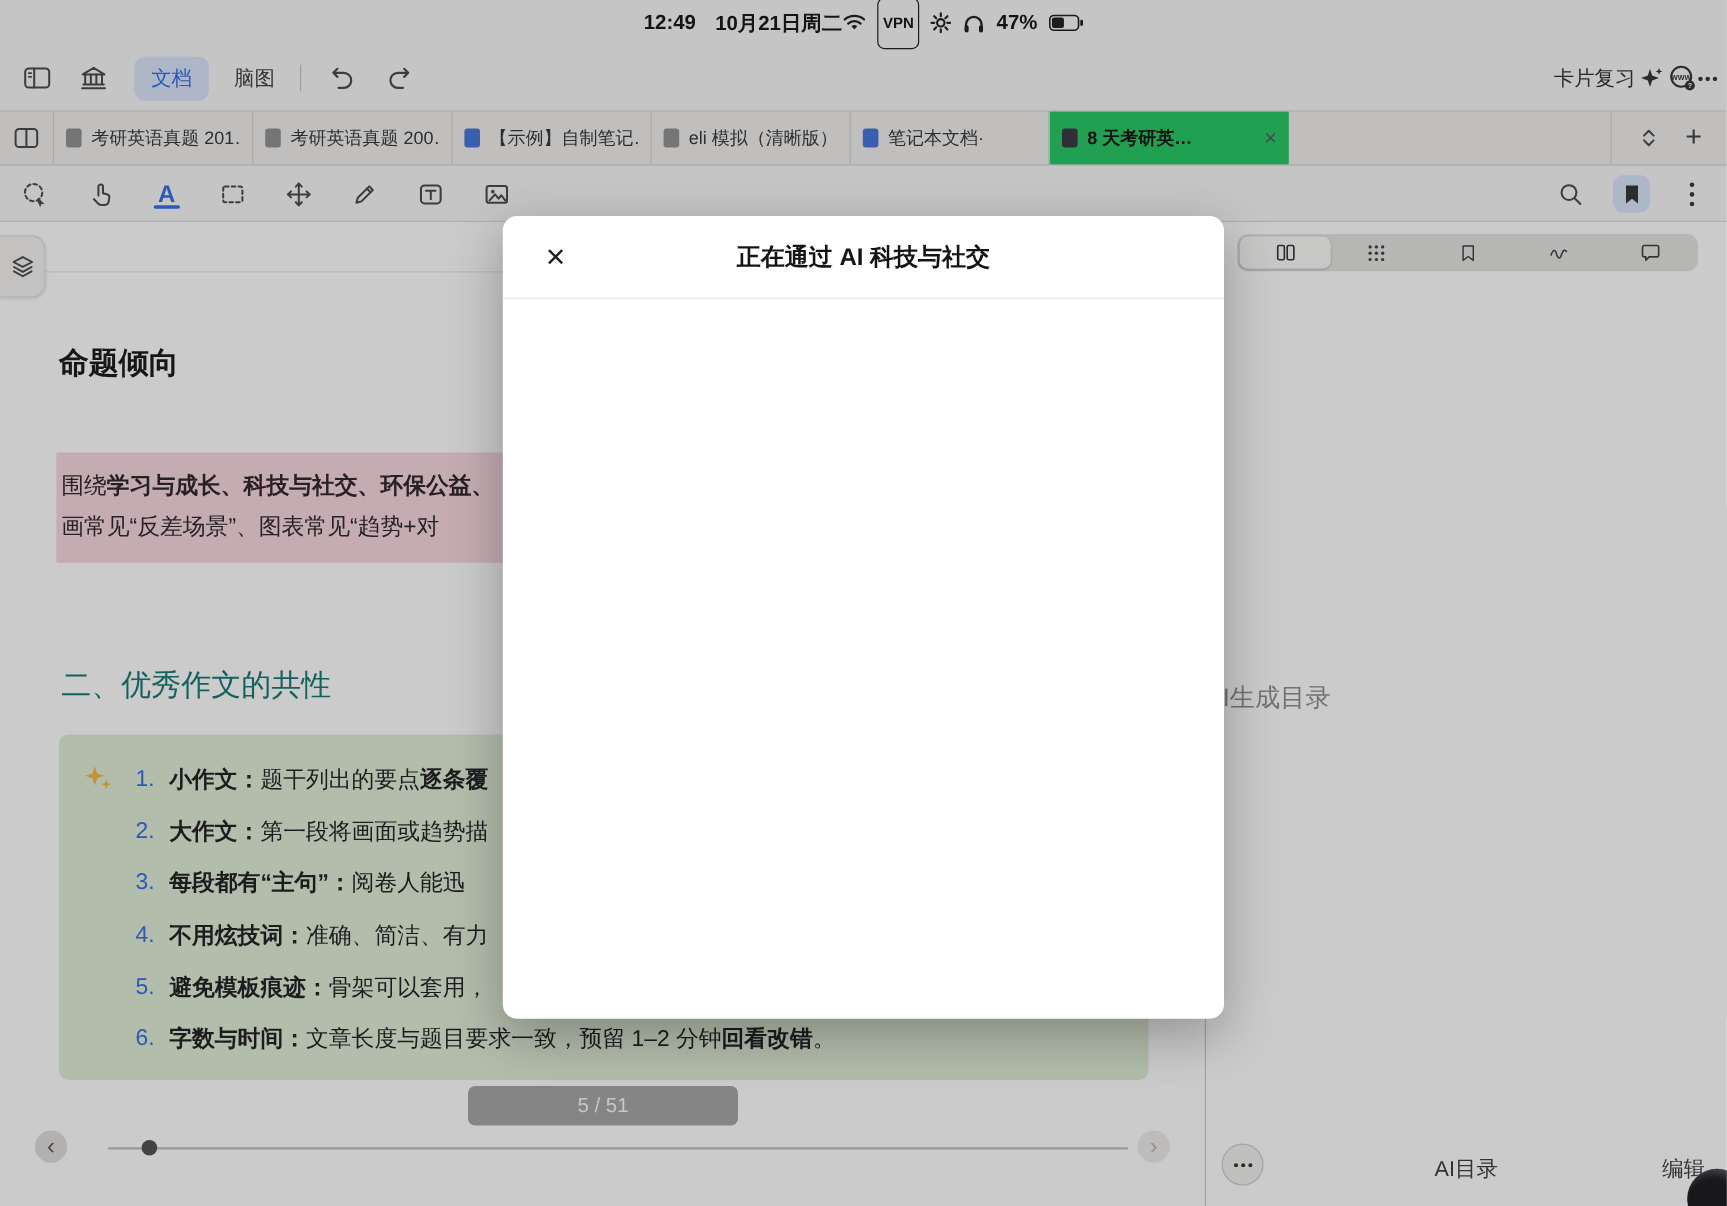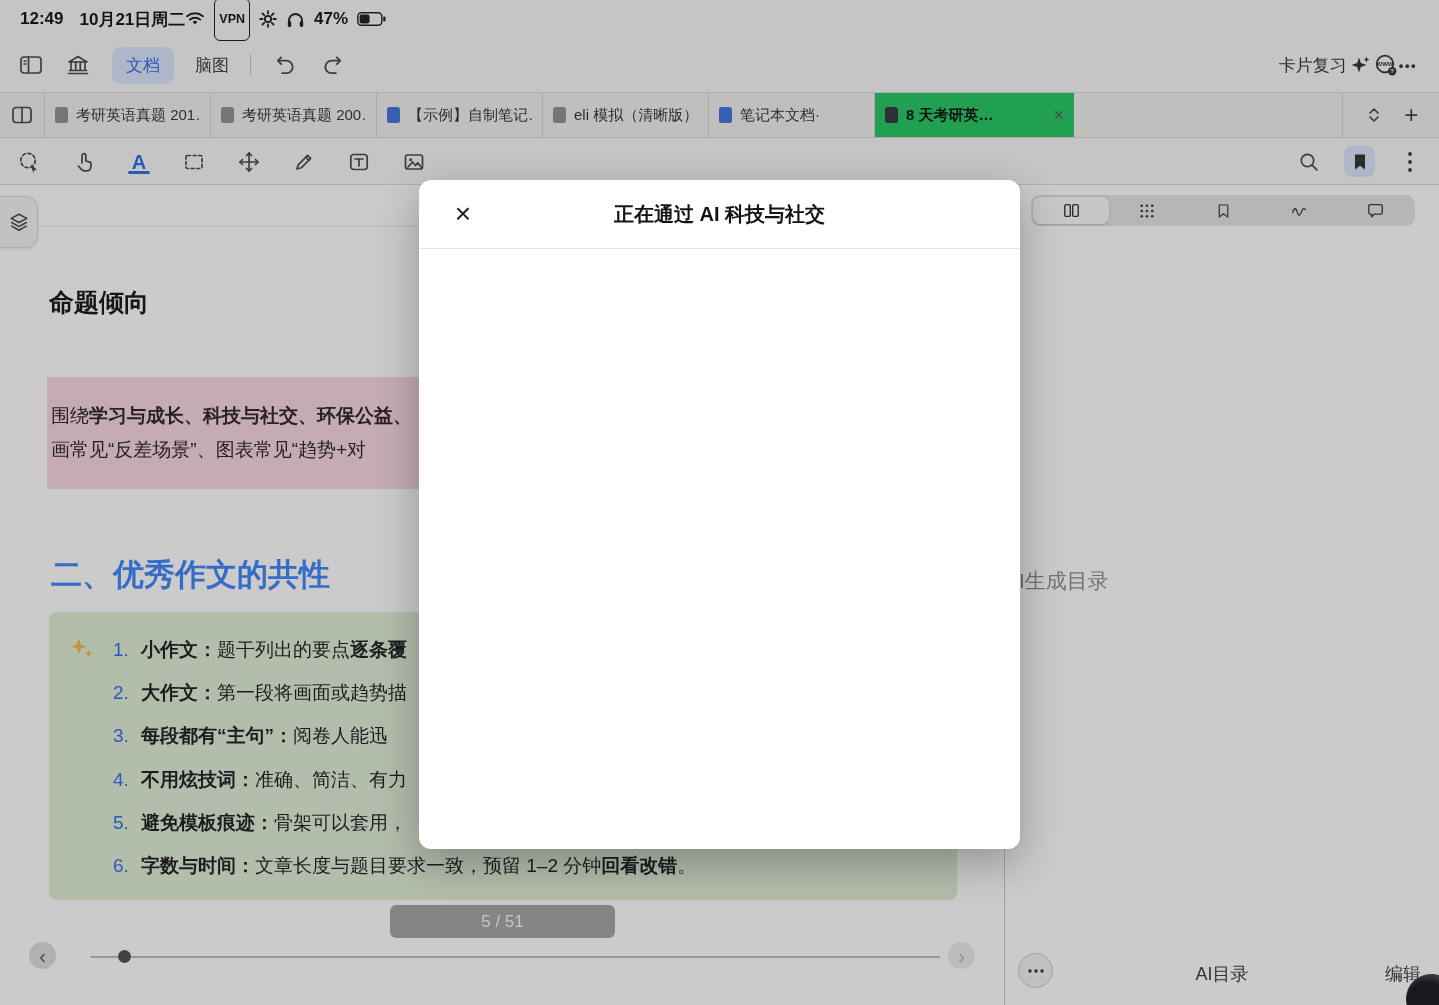--- a/index.html
+++ b/index.html
@@ -7,28 +7,28 @@
     width:1439px;height:1005px;position:relative;overflow:hidden;
     font-family:"Liberation Sans","DejaVu Sans",sans-serif;
     background:#f5f4f2;color:#222;
     -webkit-font-smoothing:antialiased;
   }
   svg{display:block}
   .stroke{stroke:#464646;stroke-width:1.7;fill:none;stroke-linecap:round;stroke-linejoin:round}
 
   
   .statusbar{position:absolute;top:0;left:0;width:100%;height:38px;display:flex;align-items:center;
-    justify-content:flex-start;padding:0 20px;box-sizing:border-box;font-size:17px;font-weight:700;color:#111;}
+    justify-content:center;padding:0 20px;box-sizing:border-box;font-size:17px;font-weight:700;color:#111;}
   .sb-left{display:flex;gap:16px;align-items:center}
   .sb-right{display:flex;align-items:center;gap:9px}
   .vpn{border:1.7px solid #1b1b1b;border-radius:6px;padding:12px 4px;font-size:12.5px;line-height:16px;height:17px;font-weight:700}
 
   
   .toolbar{position:absolute;top:38px;left:0;width:100%;height:54px;display:flex;align-items:center;
-    justify-content:space-between;padding:0 22px 0 18px;box-sizing:border-box}
+    justify-content:space-between;padding:0 6px 0 18px;box-sizing:border-box}
   .tb-left{display:flex;align-items:center;gap:21px}
   .tb-right{display:flex;align-items:center;}
   .pill-doc{background:var(--accent_bg);color:var(--accent);font-size:17px;padding:7px 14px;border-radius:9px}
   .tb-text{font-size:17px;color:#3d3d3d}
   .vdivider{width:1px;height:22px;background:#c6c5c3}
   .ellipsis{font-size:13px;letter-spacing:1.5px;color:#333;font-weight:700}
 
   
   .tabbar{position:absolute;top:92px;left:0;width:100%;height:46px;background:#edecea;
     border-top:1px solid #dad9d7;border-bottom:1px solid #d4d3d1;display:flex;align-items:stretch;box-sizing:border-box}
@@ -52,24 +52,24 @@
   .tool{width:26px;height:32px;display:flex;align-items:center;justify-content:center;position:relative}
   .a-glyph{font-size:20px;font-weight:700;color:var(--accent);line-height:1}
   .a-bar{position:absolute;bottom:4px;left:2px;right:2px;height:2.6px;background:var(--accent);border-radius:2px}
   .bookmark-pill{width:31px;height:31px;background:var(--accent_bg);border-radius:8px;display:flex;align-items:center;justify-content:center}
 
   
   .content{position:absolute;top:185px;left:0;width:1005px;bottom:0;background:#fcfbfa;
     border-right:1px solid #c8c7c5;overflow:hidden;box-sizing:border-box}
   .content-topline{position:absolute;top:41px;left:0;width:100%;height:1px;background:#e5e4e2}
   .h1{position:absolute;left:49px;top:101px;font-size:25px;font-weight:700;color:#141414}
-  .pink{position:absolute;left:47px;top:192px;width:374px;background:var(--pink);padding:22px 4px;
+  .pink{position:absolute;left:47px;top:192px;width:374px;background:var(--pink);padding:12px 4px;
     font-size:19px;line-height:34px;color:#2a2224;white-space:nowrap;overflow:hidden;box-sizing:border-box}
   .b{font-weight:700}
-  .h2{position:absolute;left:51px;top:369px;font-size:31px;font-weight:700;color:#3b82f6}
+  .h2{position:absolute;left:51px;top:369px;font-size:25px;font-weight:400;color:#0f766e}
   .green{position:absolute;left:49px;top:427px;width:908px;height:288px;background:var(--green);border-radius:8px}
   .sparkle{position:absolute;left:20px;top:24px}
   .glist{position:absolute;left:64px;top:16px;right:8px}
   .li{display:flex;height:43.3px;align-items:center;font-size:19px;color:#1c1c1e;white-space:nowrap;overflow:hidden}
   .num{width:28px;color:var(--accent);flex:none}
   .page-pill{position:absolute;left:390px;top:720px;width:225px;height:33px;background:#a3a2a0;border-radius:6px;
     color:#f5f5f5;font-size:17px;display:flex;align-items:center;justify-content:center}
   .nav-circle{position:absolute;width:27px;height:27px;border-radius:50%;display:flex;align-items:center;
     justify-content:center;font-size:20px;line-height:1}
   .nav-prev{left:29px;top:757px;background:#dbdad8;color:#555}

